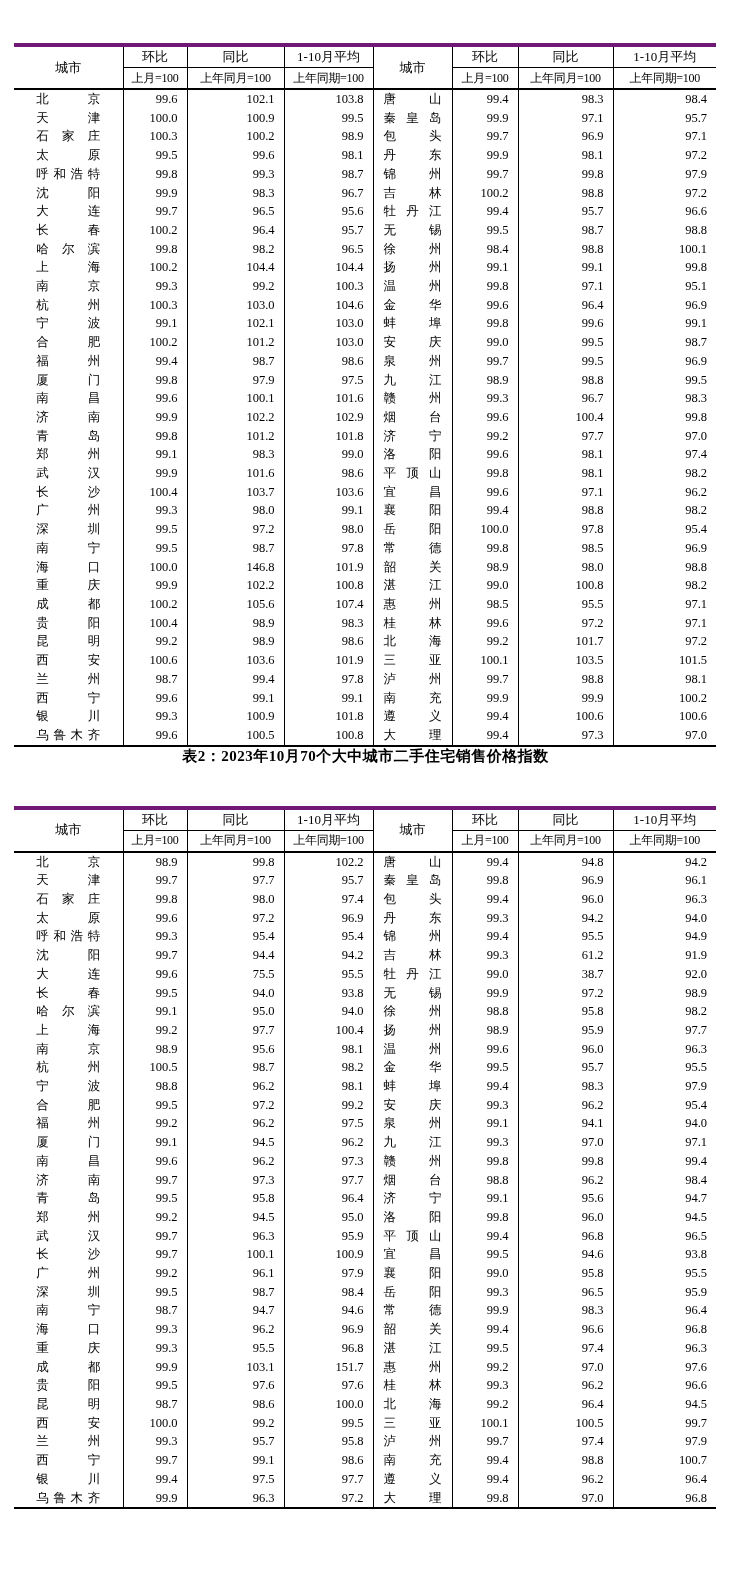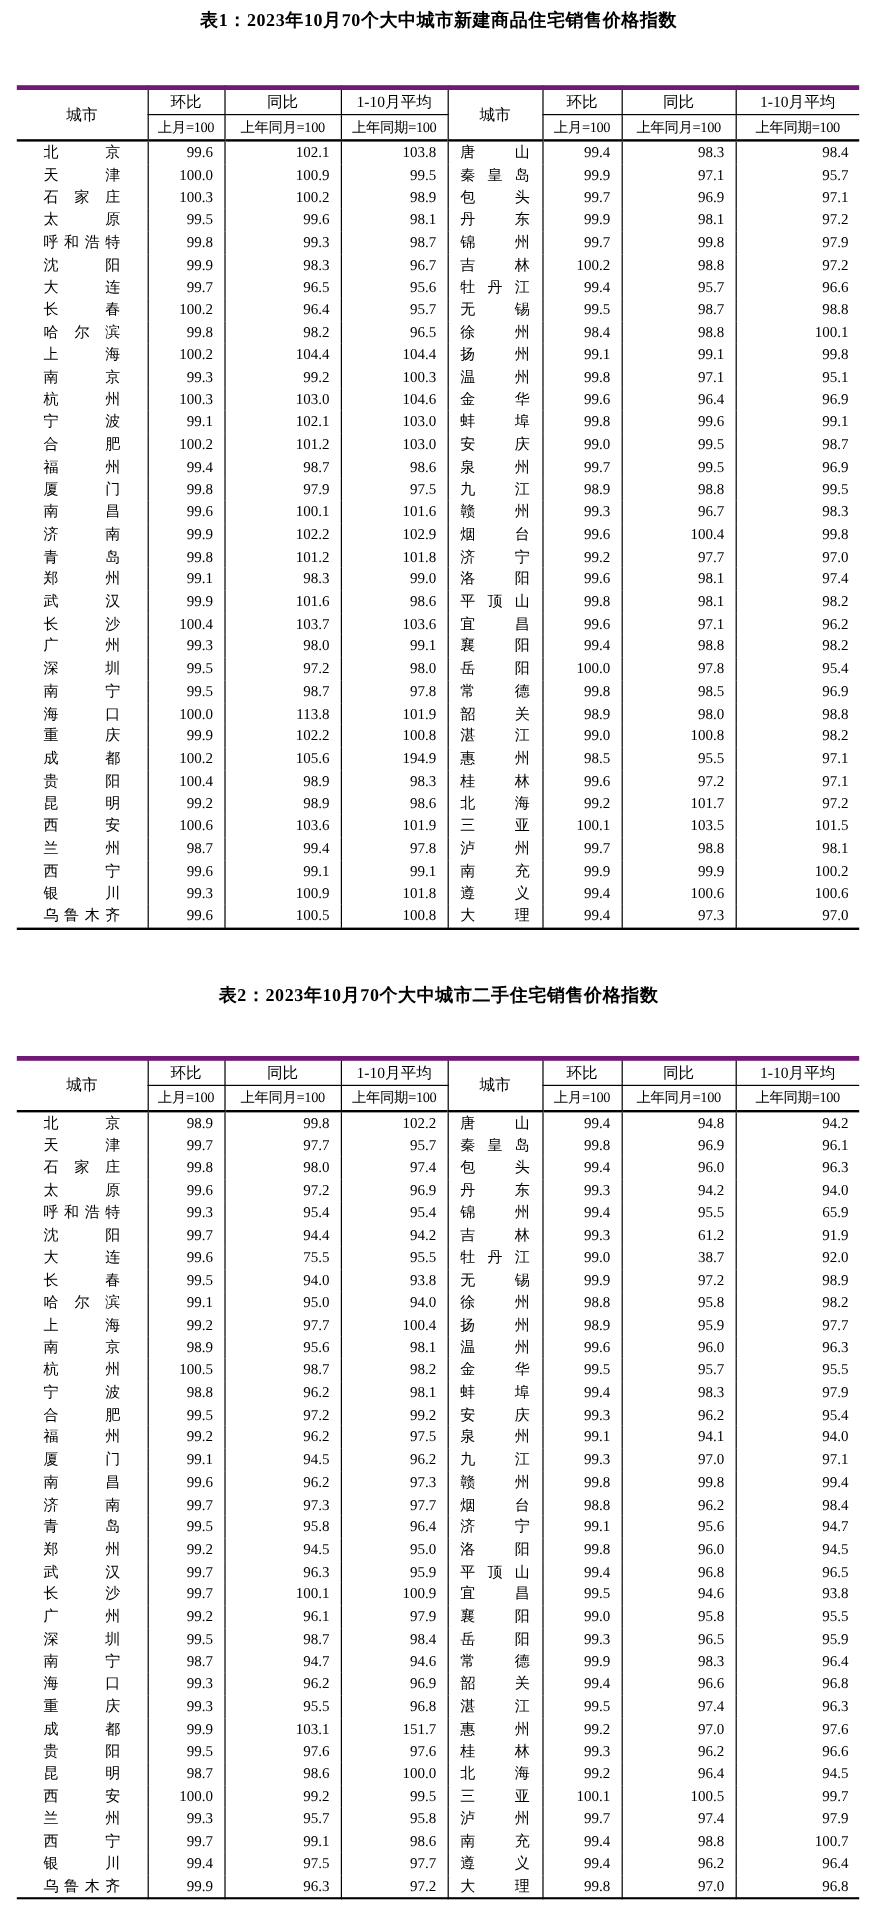--- a/index.html
+++ b/index.html
@@ -14,21 +14,21 @@
     background: #ffffff;
   }
   .table-title {
     font-size: 15px;
     line-height: 19px;
     font-weight: bold;
     text-align: center;
     letter-spacing: 0.5px;
   }
   .title-1 { padding-top: 9px; }
-  .title-2 { padding-top: 46px; }
+  .title-2 { }
   .price-table {
     border-collapse: collapse;
     table-layout: fixed;
     width: 702px;
     margin-left: 14px;
     border-top: 4px solid #701a75;
     border-bottom: 2px solid #000;
   }
   .table-1 { margin-top: 43px; }
   .table-2 { margin-top: 40px; }
@@ -67,21 +67,20 @@
     text-align-last: justify;
     text-justify: inter-character;
   }
   td.cityR .city-name { width: 58px; }
 </style>
 </head>
 <body>
 
 <div class="doc">
 
-  <div class="table-title title-1">表1：2023年10月70个大中城市新建商品住宅销售价格指数</div>
 
   <table class="price-table table-1">
     <colgroup>
       <col style="width:109px">
         <col style="width:64px">
         <col style="width:97px">
         <col style="width:89px">
       <col style="width:79px">
         <col style="width:66px">
         <col style="width:95px">
@@ -354,42 +353,42 @@
           <td class="num">98.7</td>
           <td class="num">97.8</td>
           <td class="city cityR"><span class="city-name">常德</span></td>
           <td class="num">99.8</td>
           <td class="num">98.5</td>
           <td class="num">96.9</td>
         </tr>
         <tr>
           <td class="city cityL"><span class="city-name">海口</span></td>
           <td class="num">100.0</td>
-          <td class="num">113.8</td>
+          <td class="num">146.8</td>
           <td class="num">101.9</td>
           <td class="city cityR"><span class="city-name">韶关</span></td>
           <td class="num">98.9</td>
           <td class="num">98.0</td>
           <td class="num">98.8</td>
         </tr>
         <tr>
           <td class="city cityL"><span class="city-name">重庆</span></td>
           <td class="num">99.9</td>
           <td class="num">102.2</td>
           <td class="num">100.8</td>
           <td class="city cityR"><span class="city-name">湛江</span></td>
           <td class="num">99.0</td>
           <td class="num">100.8</td>
           <td class="num">98.2</td>
         </tr>
         <tr>
           <td class="city cityL"><span class="city-name">成都</span></td>
           <td class="num">100.2</td>
           <td class="num">105.6</td>
-          <td class="num">194.9</td>
+          <td class="num">107.4</td>
           <td class="city cityR"><span class="city-name">惠州</span></td>
           <td class="num">98.5</td>
           <td class="num">95.5</td>
           <td class="num">97.1</td>
         </tr>
         <tr>
           <td class="city cityL"><span class="city-name">贵阳</span></td>
           <td class="num">100.4</td>
           <td class="num">98.9</td>
           <td class="num">98.3</td>
@@ -536,21 +535,21 @@
           <td class="num">94.0</td>
         </tr>
         <tr>
           <td class="city cityL"><span class="city-name">呼和浩特</span></td>
           <td class="num">99.3</td>
           <td class="num">95.4</td>
           <td class="num">95.4</td>
           <td class="city cityR"><span class="city-name">锦州</span></td>
           <td class="num">99.4</td>
           <td class="num">95.5</td>
-          <td class="num">65.9</td>
+          <td class="num">94.9</td>
         </tr>
         <tr>
           <td class="city cityL"><span class="city-name">沈阳</span></td>
           <td class="num">99.7</td>
           <td class="num">94.4</td>
           <td class="num">94.2</td>
           <td class="city cityR"><span class="city-name">吉林</span></td>
           <td class="num">99.3</td>
           <td class="num">61.2</td>
           <td class="num">91.9</td>

